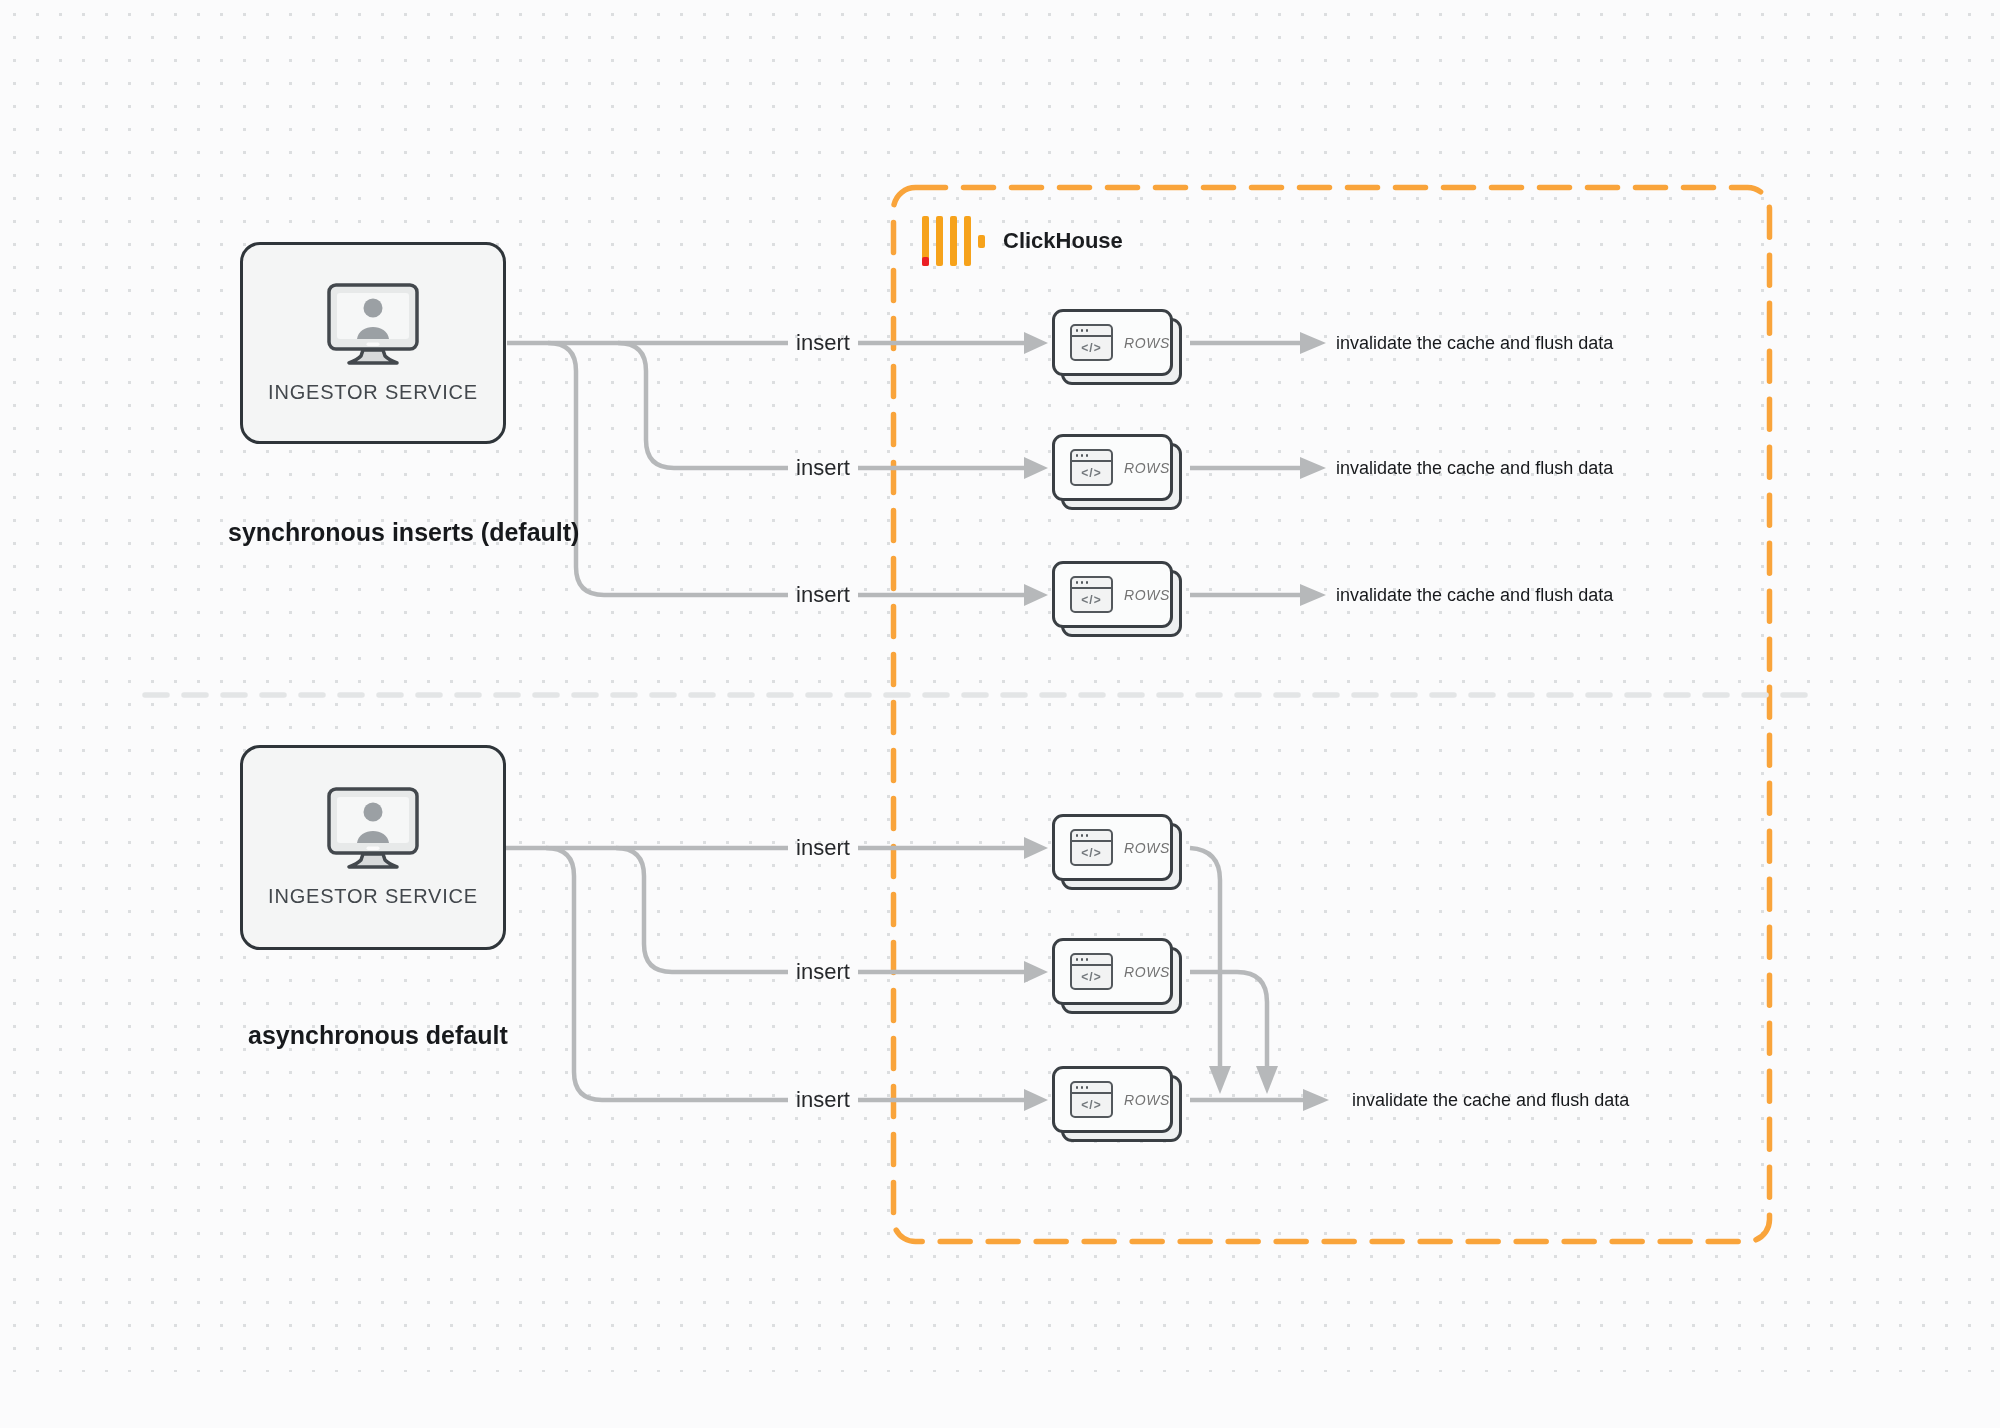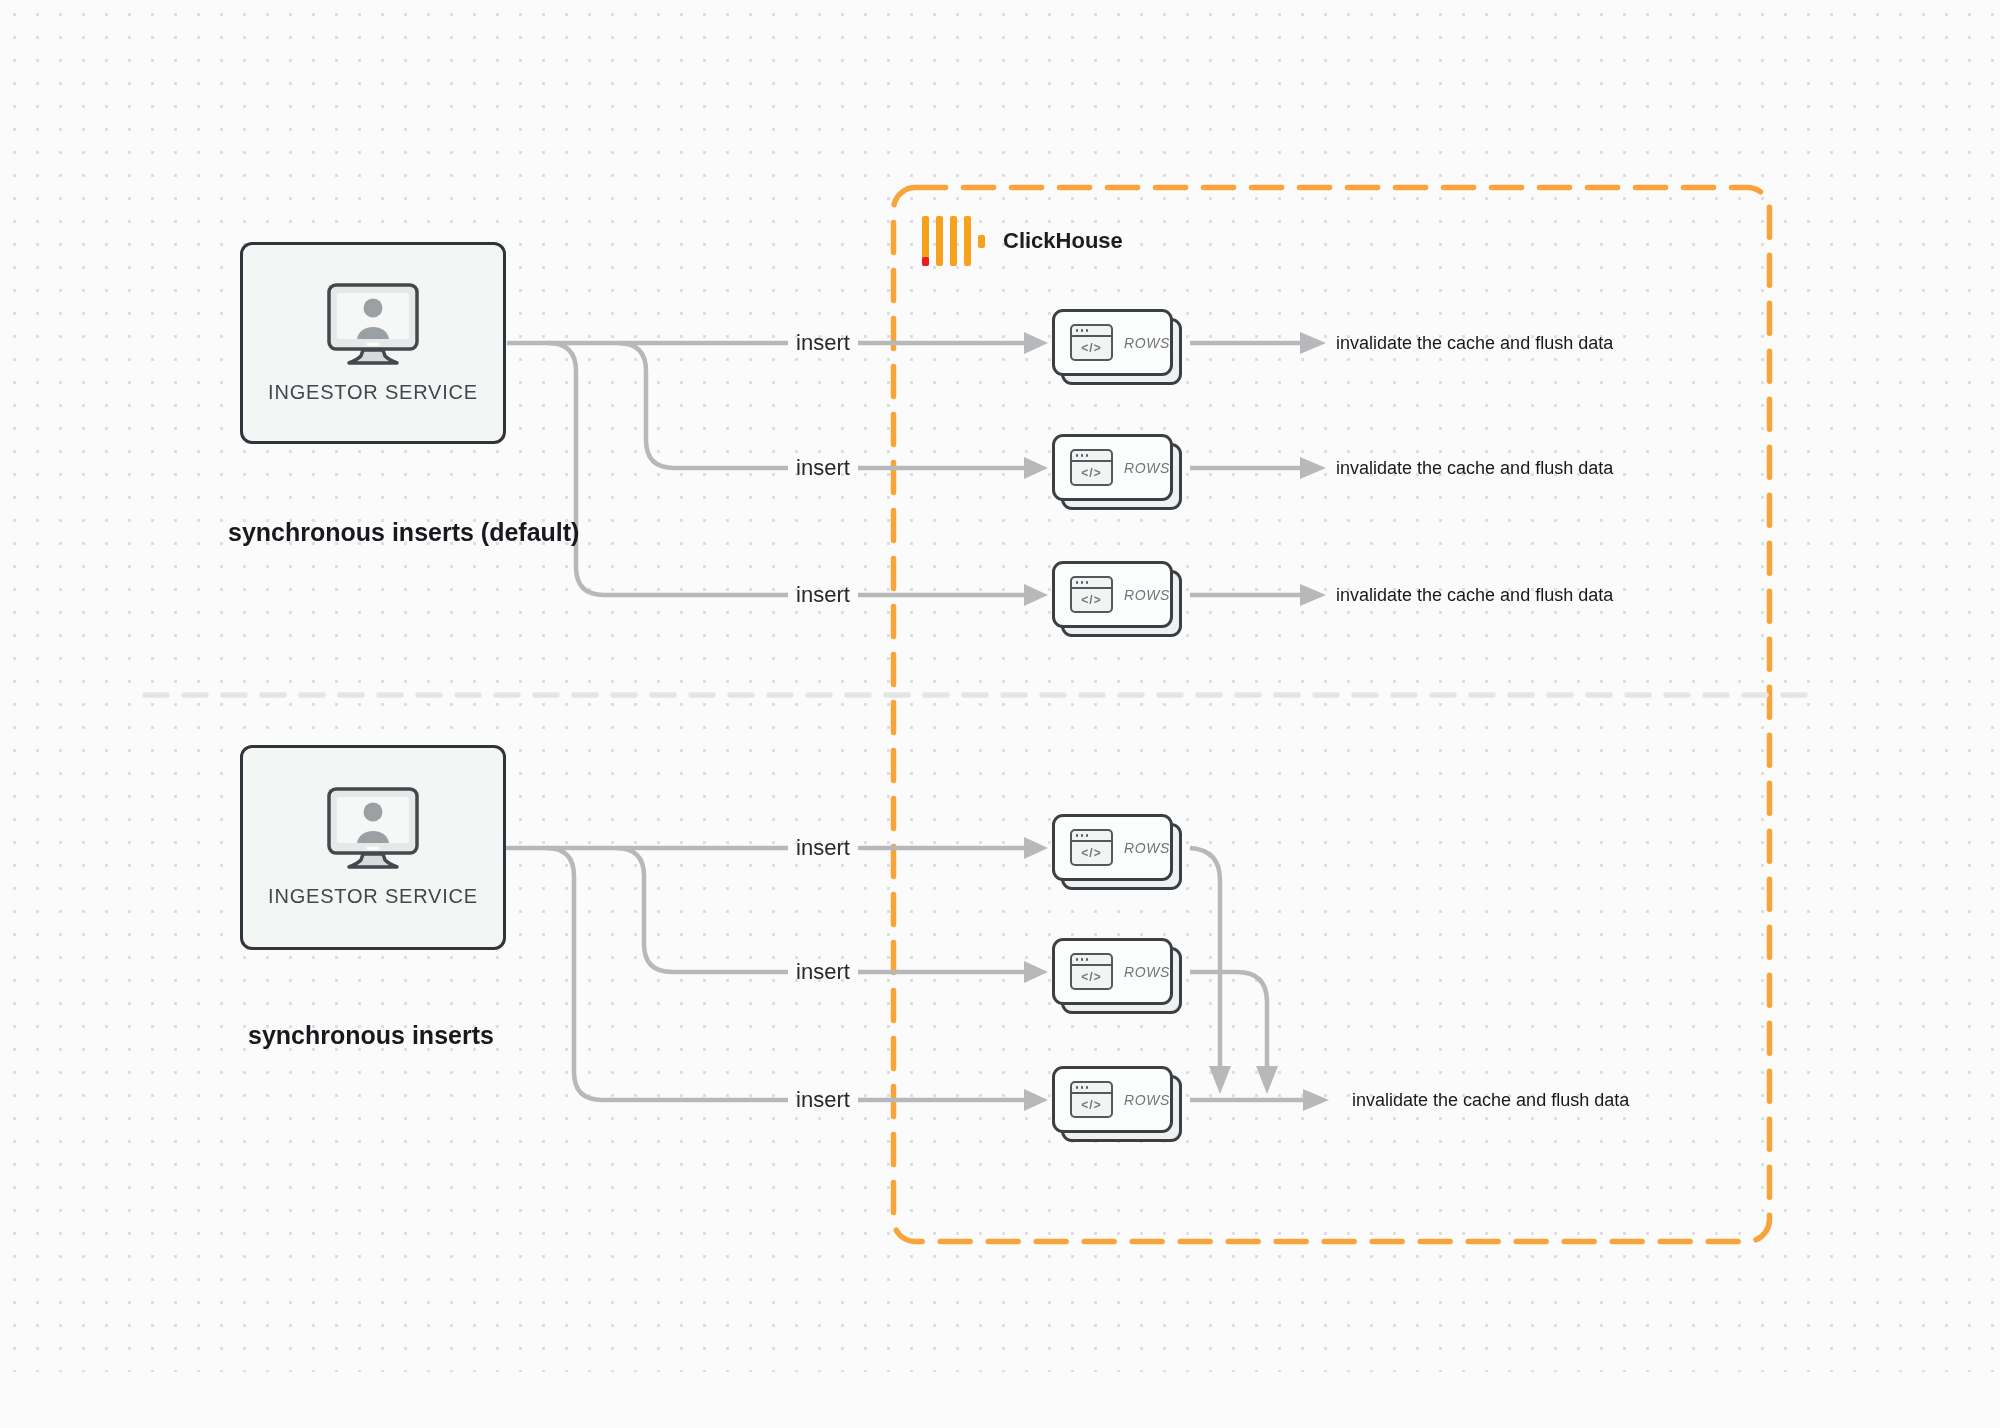--- a/index.html
+++ b/index.html
@@ -9,21 +9,21 @@
     background-color:#fbfbfc;
     background-image:radial-gradient(circle,#dcdee0 1.6px,transparent 1.7px);
     background-size:23px 23px;
     background-position:3px 3px;
   }
   svg.layer{position:absolute;left:0;top:0;}
 
   
   .ingestor{
     position:absolute;left:240px;width:266px;
-    border:3.5px solid #2f353a;border-radius:12px;background:#f4f5f5;
+    border:3.5px solid #2f353a;border-radius:20px;background:#f4f5f5;
     display:flex;flex-direction:column;align-items:center;justify-content:center;gap:14px;
     box-sizing:border-box;
   }
   .ingestor .svc-label{font-size:20px;color:#42474c;letter-spacing:.8px;}
 
   
   .caption{position:absolute;font-size:25px;font-weight:bold;color:#17191c;white-space:nowrap;}
 
   
   .insert-label{
@@ -146,21 +146,21 @@
     <svg width="120" height="84" viewBox="0 0 120 84">
       <rect x="16" y="2" width="88" height="64" rx="7" fill="#e7e9e9" stroke="#43484d" stroke-width="3.5"></rect>
       <rect x="24" y="10" width="72" height="46" rx="3" fill="#f6f7f7"></rect>
       <circle cx="60" cy="25" r="9.5" fill="#9ba0a4"></circle>
       <path d="M44 56 C46 40 74 40 76 56 Z" fill="#9ba0a4"></path>
       <rect x="53.5" y="59.5" width="13" height="3.4" rx="1.7" fill="#fafafa"></rect>
       <path d="M50 67 L48 73 C44 77 40 78.5 36 80 L84 80 C80 78.5 76 77 72 73 L70 67 Z" fill="#d7d9da" stroke="#43484d" stroke-width="3.5" stroke-linejoin="round"></path>
     </svg>
     <span class="svc-label">INGESTOR SERVICE</span>
   </div>
-  <div class="caption" style="left:248px;top:1021px;">synchronous inserts</div>
+  <div class="caption" style="left:248px;top:1021px;">asynchronous default</div>
 
   <span class="insert-label" style="left:823px;top:343px;">insert</span>
   <span class="insert-label" style="left:823px;top:468px;">insert</span>
   <span class="insert-label" style="left:823px;top:595px;">insert</span>
 
   <span class="insert-label" style="left:823px;top:848px;">insert</span>
   <span class="insert-label" style="left:823px;top:972px;">insert</span>
   <span class="insert-label" style="left:823px;top:1100px;">insert</span>
 
   <div class="rows-card" style="left:1052px;top:309px;">

